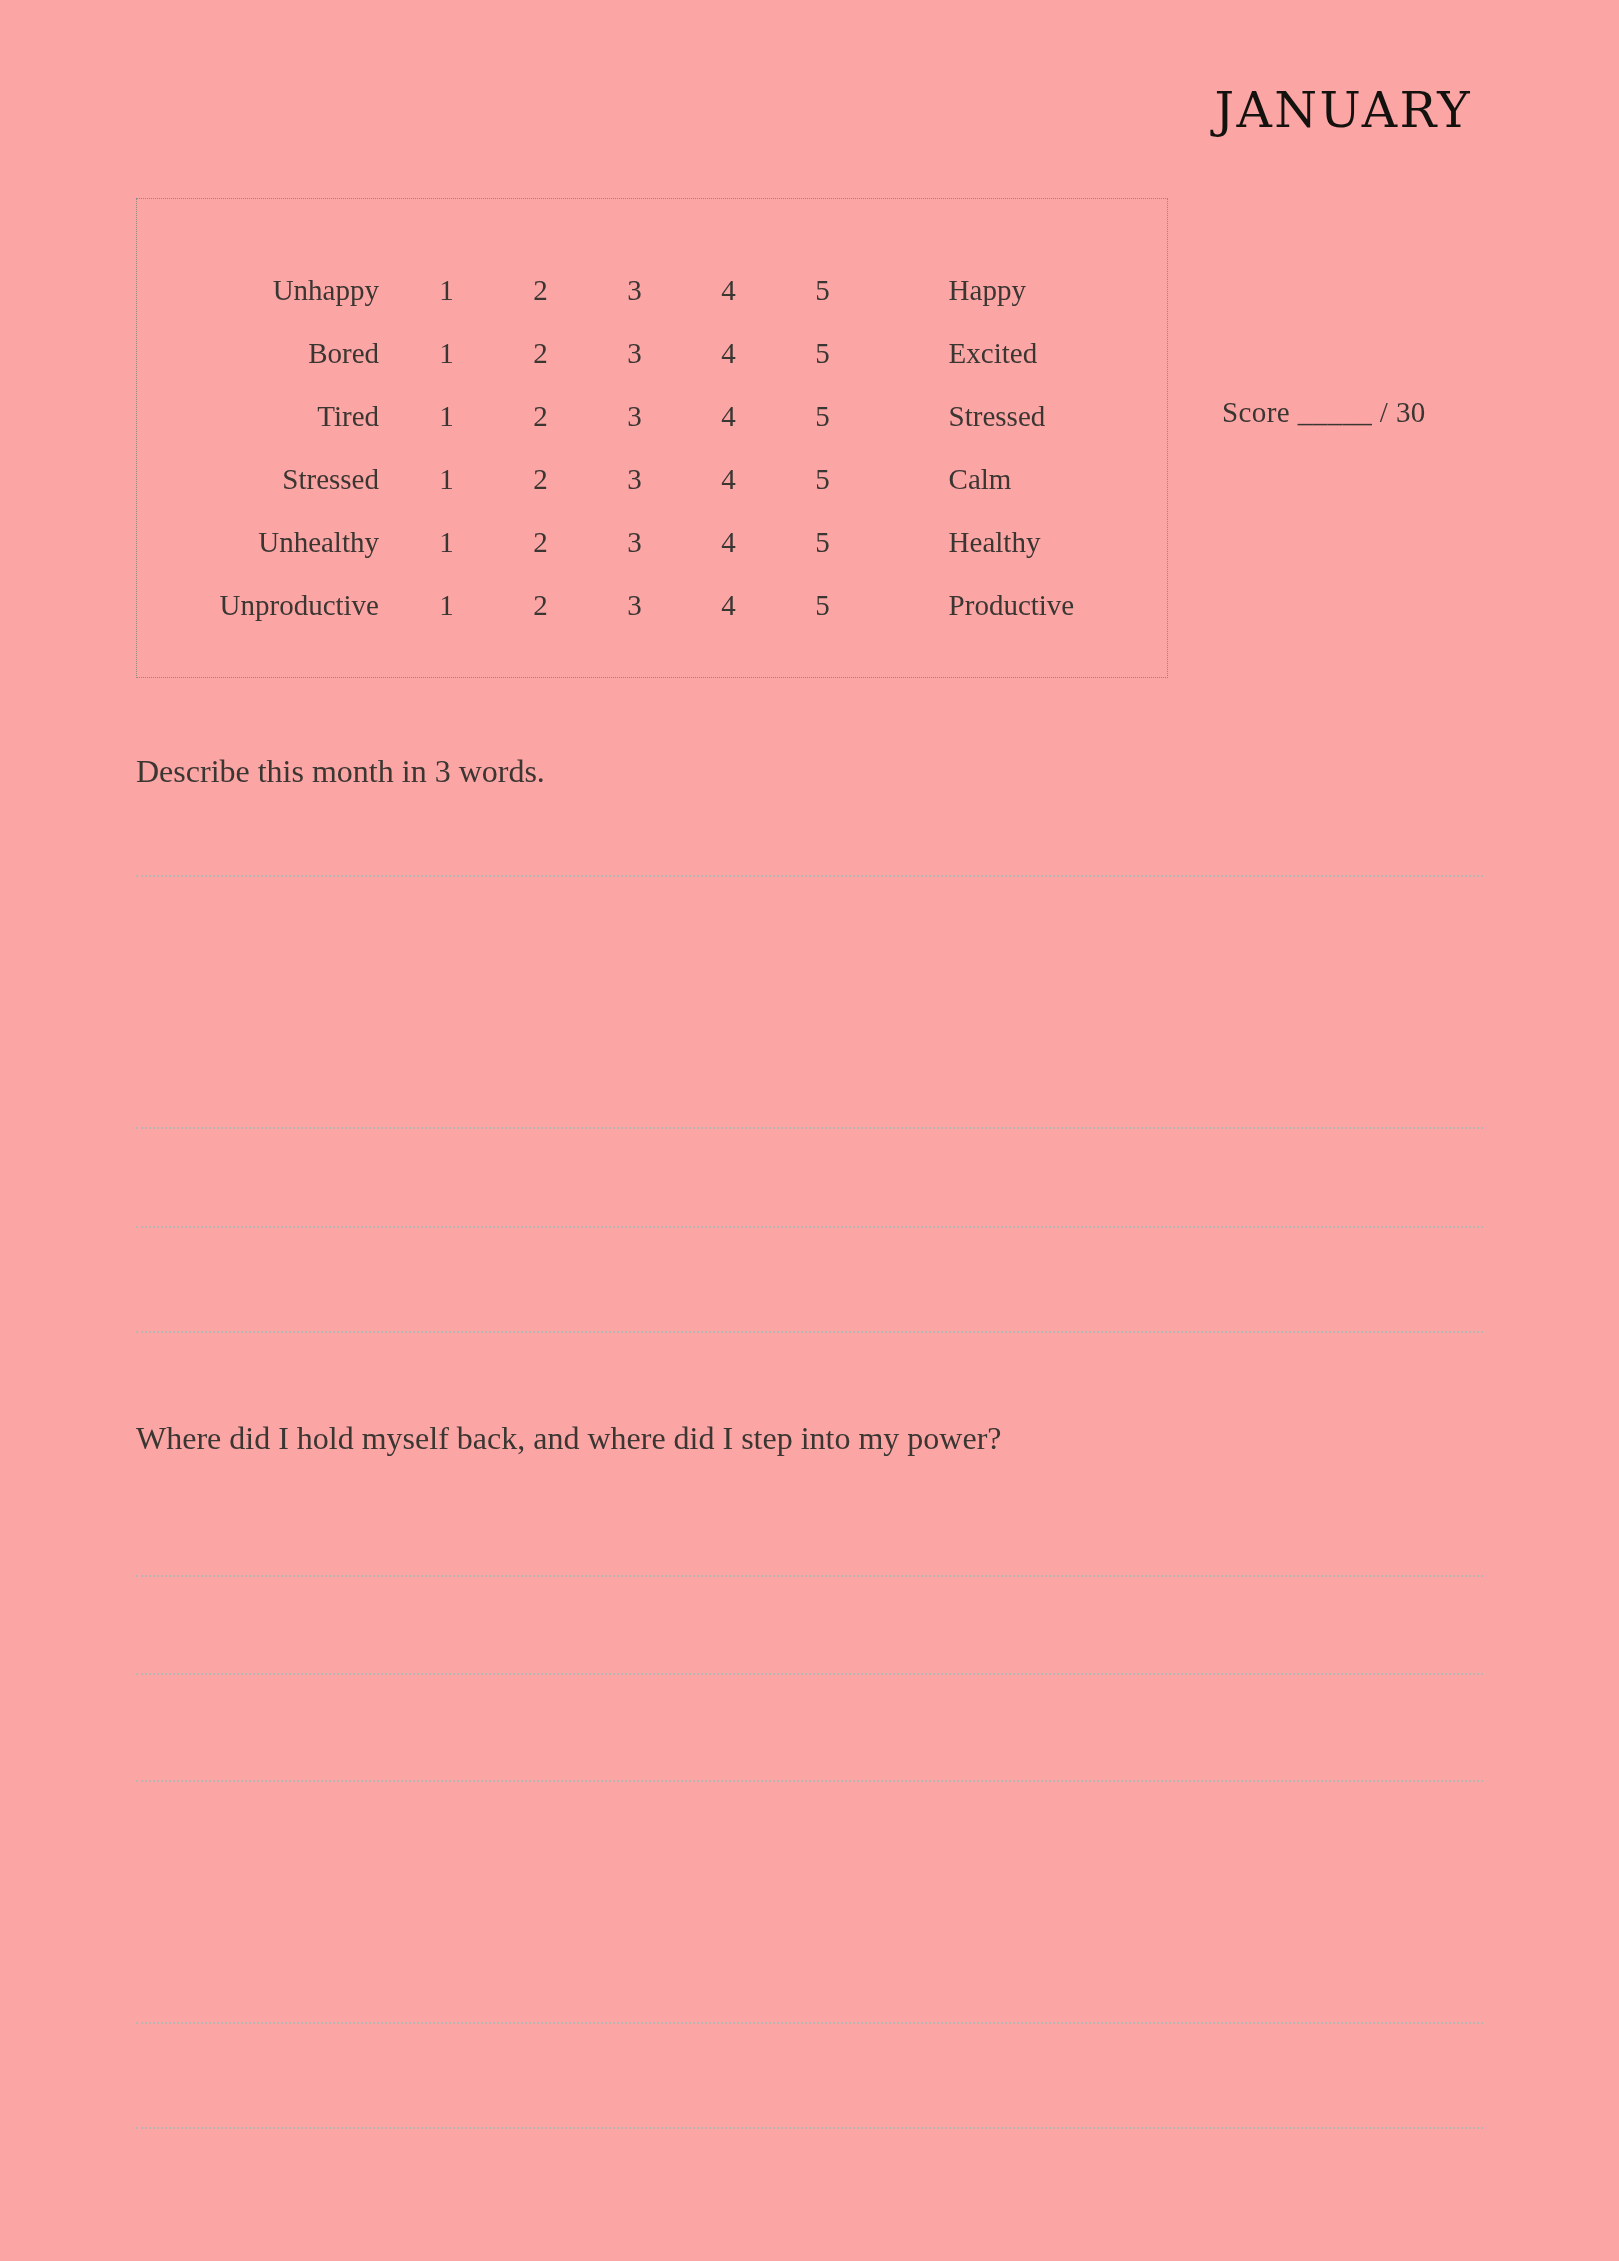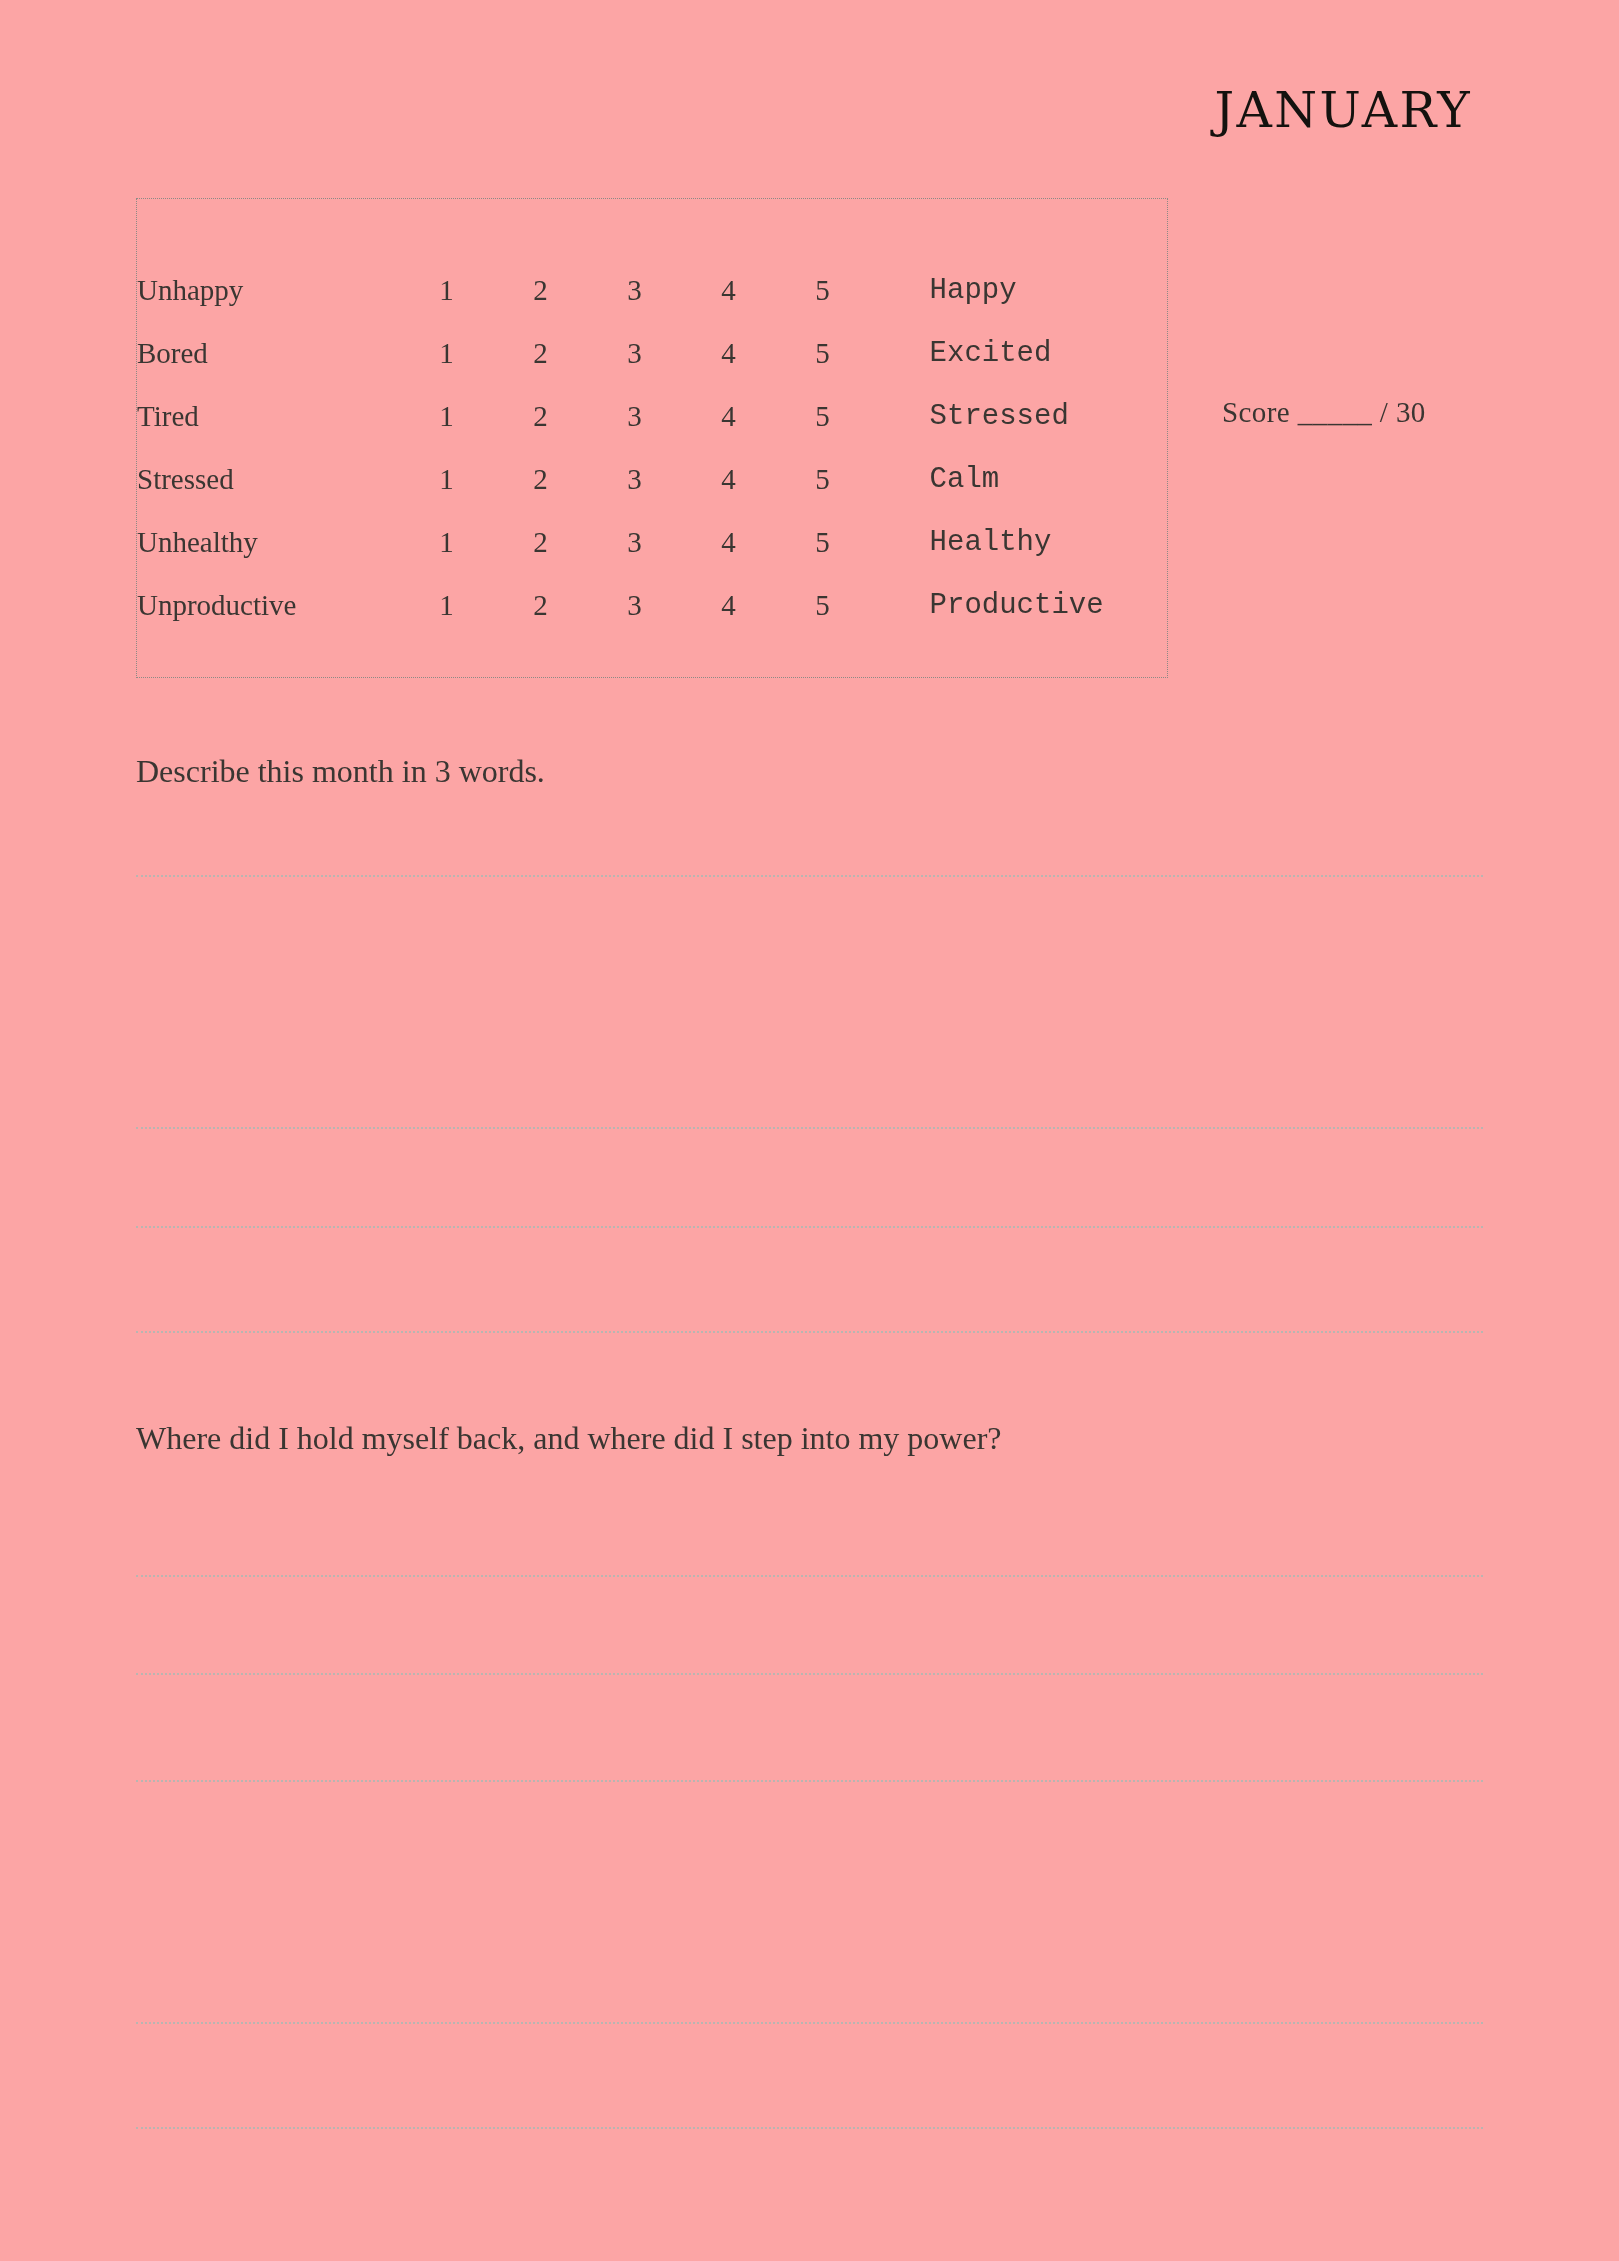--- a/index.html
+++ b/index.html
@@ -47,40 +47,39 @@
     top: 60px;
     width: 100%;
   }
   .mood-row {
     display: flex;
     align-items: center;
     height: 63px;
   }
   .mood-left {
     width: 242px;
-    text-align: left;
+    text-align: right;
     font-size: 29px;
     white-space: nowrap;
   }
   .mood-scale {
     display: flex;
     width: 475px;
     margin-left: 20.6px;
   }
   .mood-num {
     width: 94px;
     text-align: center;
     font-size: 29px;
   }
   .mood-right {
-    margin-left: 55px;
+    margin-left: 74px;
     font-size: 29px;
     text-align: left;
     white-space: nowrap;
-    font-family: Liberation Mono, monospace;
   }
 
   
   .score-line {
     position: absolute;
     left: 1222px;
     top: 396px;
     font-size: 29px;
     white-space: nowrap;
     letter-spacing: 0.4px;

